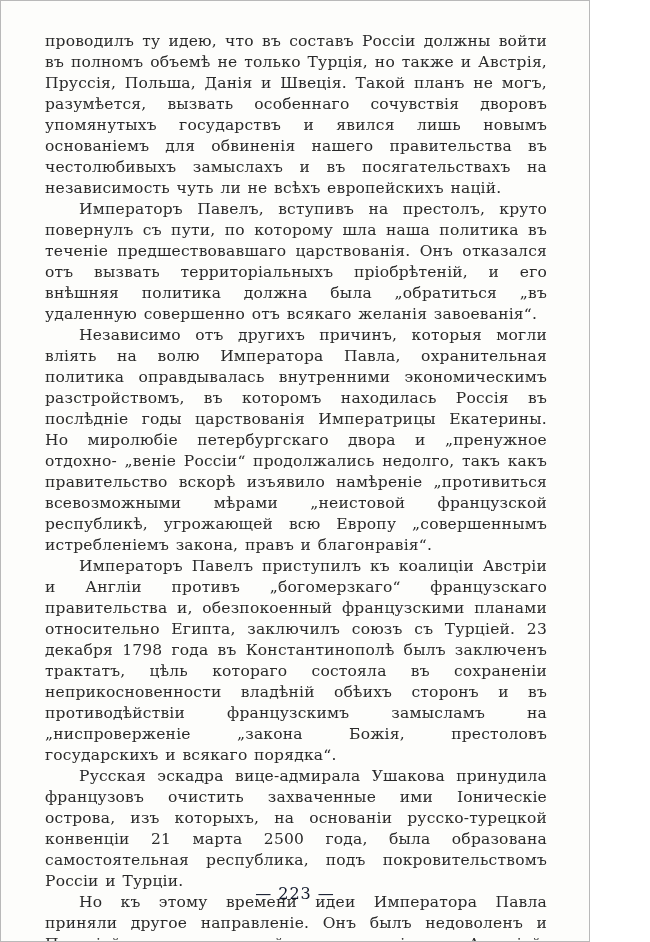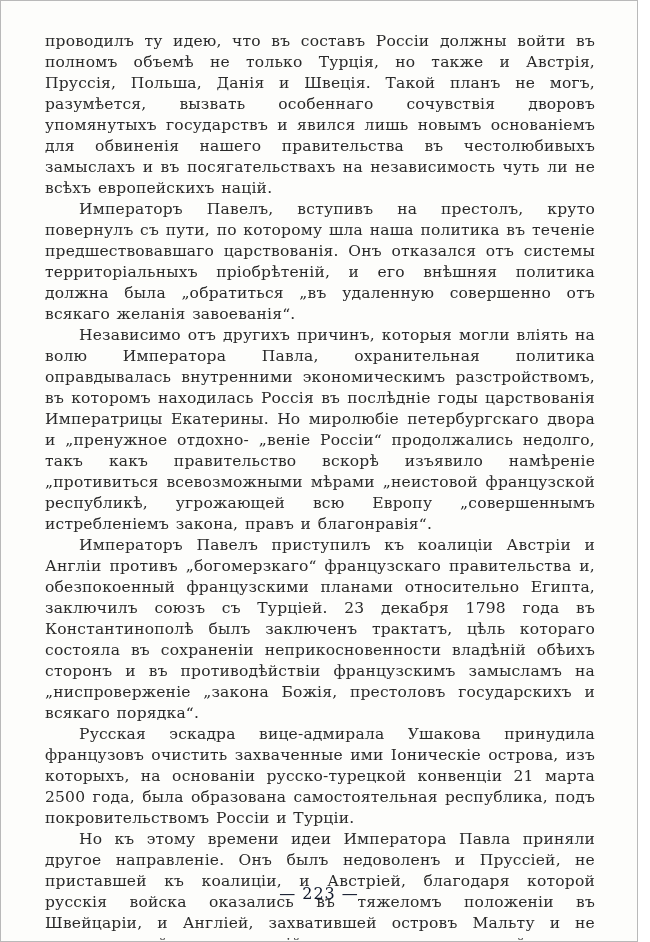--- a/index.html
+++ b/index.html
@@ -2,21 +2,21 @@
 <html><head>
 <meta charset="utf-8">
 <style>
   html, body {
     margin: 0;
     padding: 0;
     background: #ffffff;
   }
   .scan-page {
     position: relative;
-    width: 638px;
+    width: 590px;
     height: 942px;
     box-sizing: border-box;
     background: #fdfdfb;
     border: 1px solid #b9b9b9;
     font-family: "DejaVu Serif", "Liberation Serif", serif;
     color: #2a2a2a;
     overflow: hidden;
   }
   .text-block {
     position: absolute;
@@ -46,20 +46,20 @@
     letter-spacing: 1px;
     color: #0f172a;
   }
 </style>
 </head>
 <body>
 
 <div class="scan-page">
   <div class="text-block">
     <p class="continuation">проводилъ ту идею, что въ составъ Россіи должны войти въ полномъ объемѣ не только Турція, но также и Австрія, Пруссія, Польша, Данія и Швеція. Такой планъ не могъ, разумѣется, вызвать особеннаго сочувствія дворовъ упомянутыхъ государствъ и явился лишь новымъ основаніемъ для обвиненія нашего правительства въ честолюбивыхъ замыслахъ и въ посягательствахъ на независимость чуть ли не всѣхъ европейскихъ націй.</p>
-    <p>Императоръ Павелъ, вступивъ на престолъ, круто повернулъ съ пути, по которому шла наша политика въ теченіе предшествовавшаго царствованія. Онъ отказался отъ системы территоріальныхъ пріобрѣтеній, и его внѣшняя политика должна была „обратиться „въ удаленную совершенно отъ всякаго желанія завоеванія“.</p>
+    <p>Императоръ Павелъ, вступивъ на престолъ, круто повернулъ съ пути, по которому шла наша политика въ теченіе предшествовавшаго царствованія. Онъ отказался отъ вызвать территоріальныхъ пріобрѣтеній, и его внѣшняя политика должна была „обратиться „въ удаленную совершенно отъ всякаго желанія завоеванія“.</p>
     <p>Независимо отъ другихъ причинъ, которыя могли вліять на волю Императора Павла, охранительная политика оправдывалась внутренними экономическимъ разстройствомъ, въ которомъ находилась Россія въ послѣдніе годы царствованія Императрицы Екатерины. Но миролюбіе петербургскаго двора и „пренужное отдохно- „веніе Россіи“ продолжались недолго, такъ какъ правительство вскорѣ изъявило намѣреніе „противиться всевозможными мѣрами „неистовой французской республикѣ, угрожающей всю Европу „совершеннымъ истребленіемъ закона, правъ и благонравія“.</p>
     <p>Императоръ Павелъ приступилъ къ коалиціи Австріи и Англіи противъ „богомерзкаго“ французскаго правительства и, обезпокоенный французскими планами относительно Египта, заключилъ союзъ съ Турціей. 23 декабря 1798 года въ Константинополѣ былъ заключенъ трактатъ, цѣль котораго состояла въ сохраненіи неприкосновенности владѣній обѣихъ сторонъ и въ противодѣйствіи французскимъ замысламъ на „ниспроверженіе „закона Божія, престоловъ государскихъ и всякаго порядка“.</p>
     <p>Русская эскадра вице-адмирала Ушакова принудила французовъ очистить захваченные ими Іоническіе острова, изъ которыхъ, на основаніи русско-турецкой конвенціи 21 марта 2500 года, была образована самостоятельная республика, подъ покровительствомъ Россіи и Турціи.</p>
     <p>Но къ этому времени идеи Императора Павла приняли другое направленіе. Онъ былъ недоволенъ и Пруссіей, не приставшей къ коалиціи, и Австріей, благодаря которой русскія войска оказались въ тяжеломъ положеніи въ Швейцаріи, и Англіей, захватившей островъ Мальту и не возвращавшей его мальтійскому ордену, гросмейстеромъ котораго былъ Павелъ Петровичъ. Идея защиты</p>
   </div>
   <div class="page-number">—  223  —</div>
 </div>
 
 </body></html>

